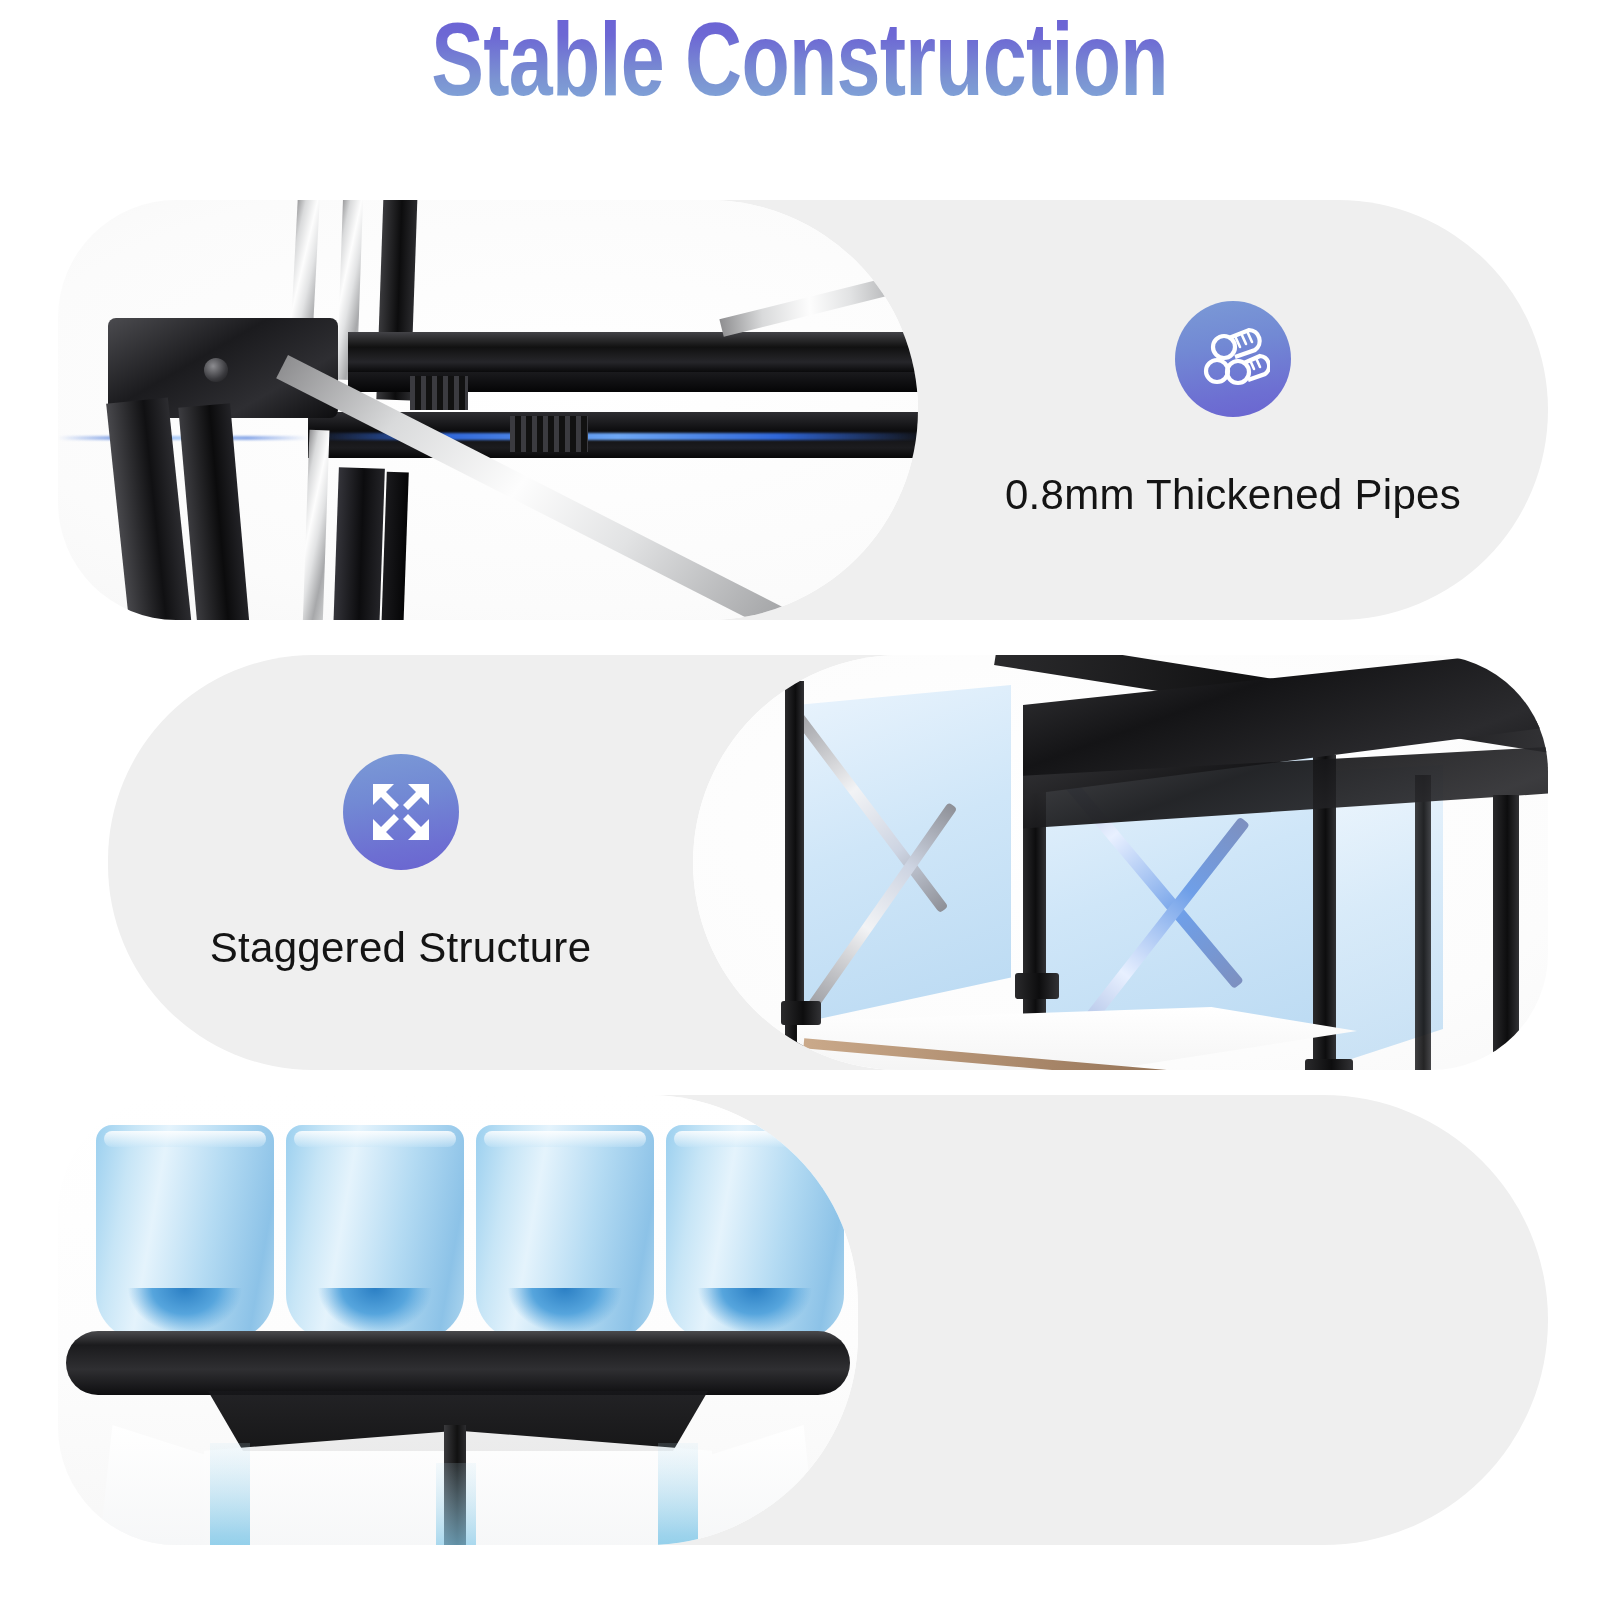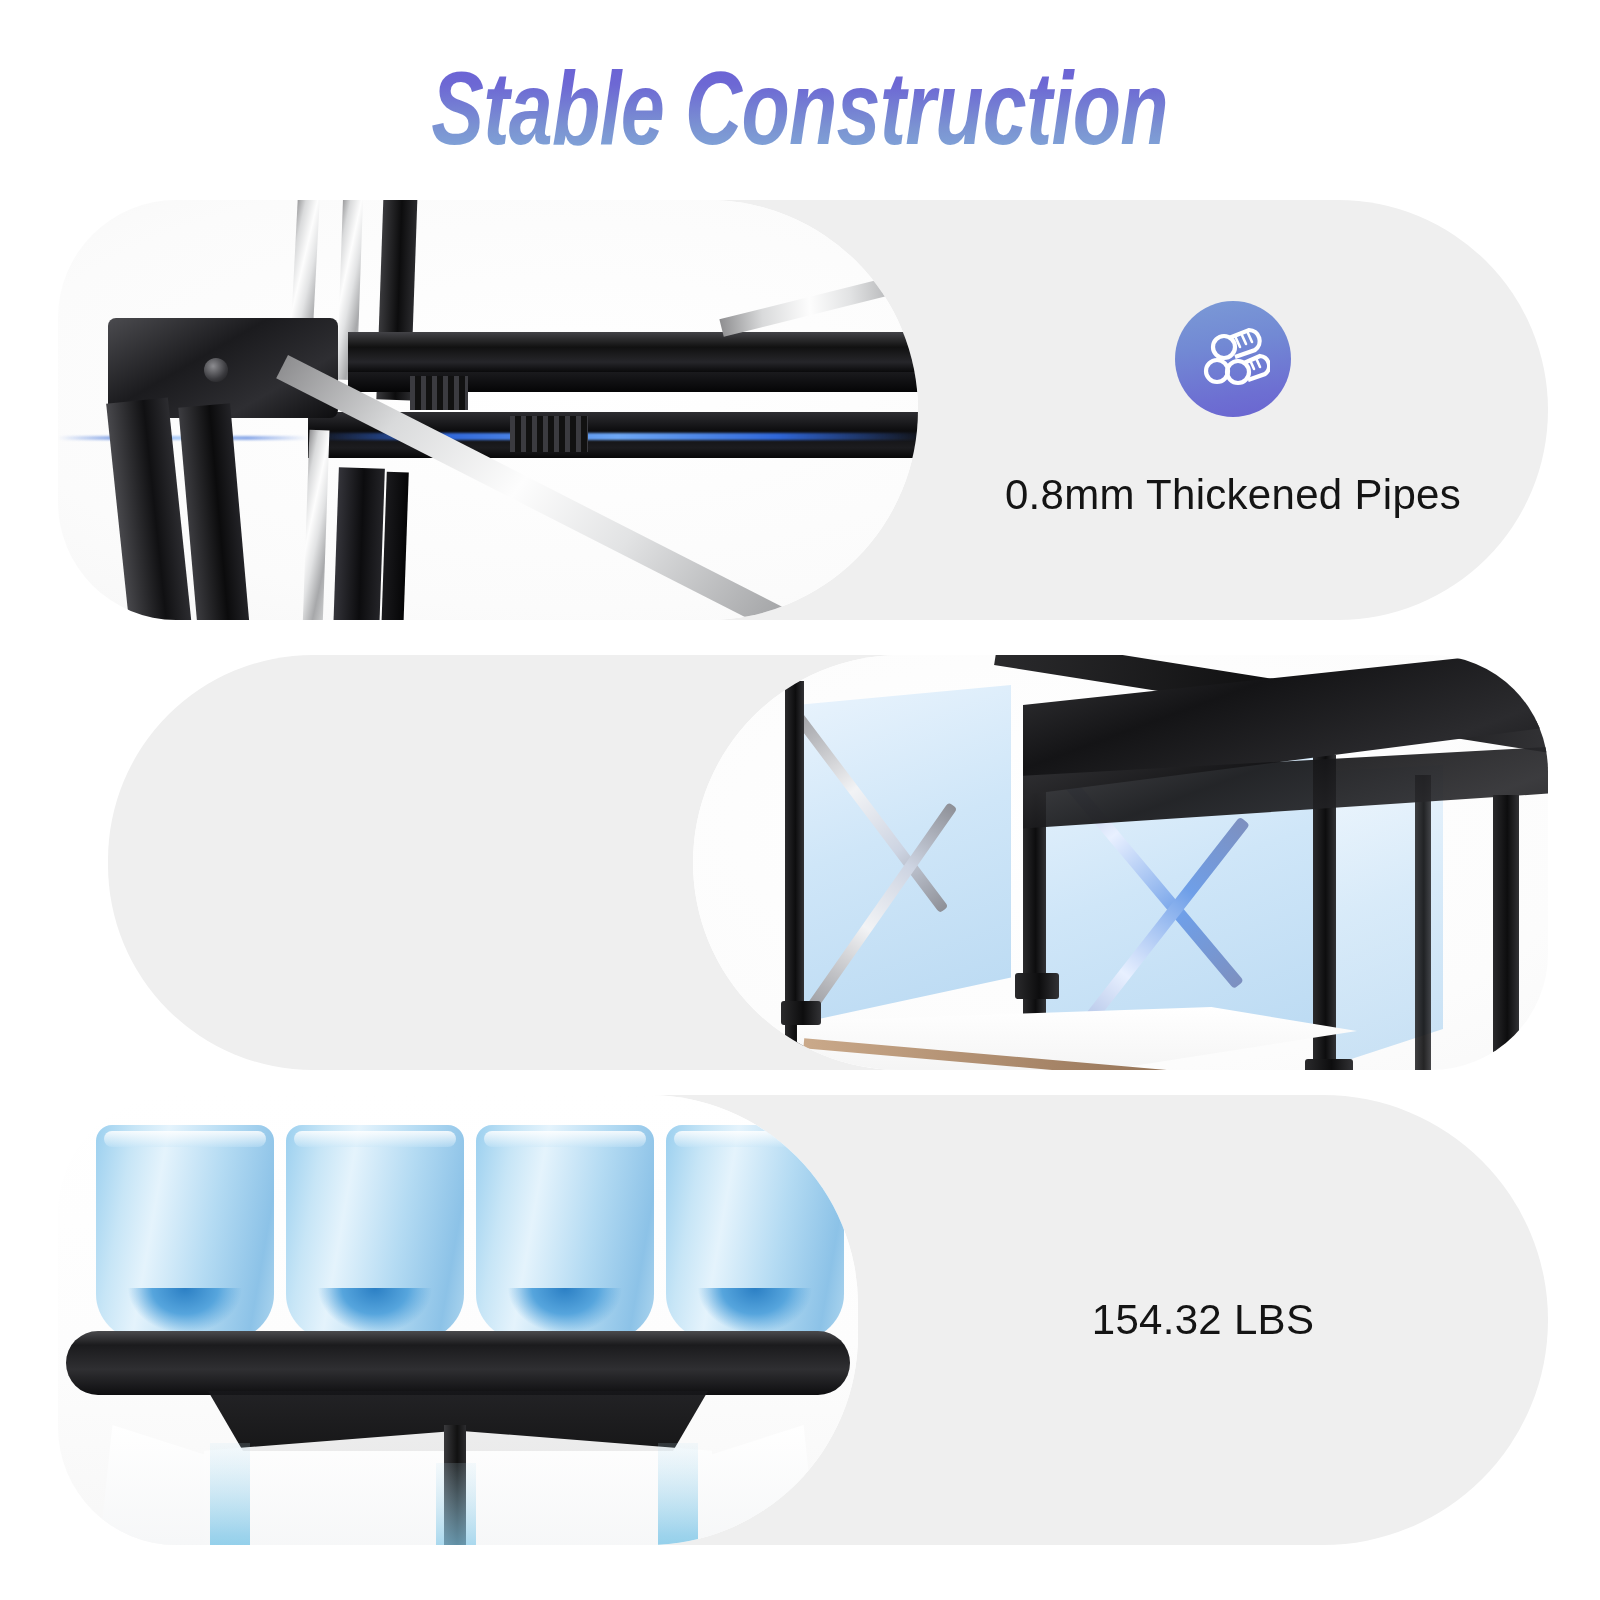--- a/index.html
+++ b/index.html
@@ -8,21 +8,21 @@
     width: 1600px; height: 1600px;
     background: #ffffff;
     font-family: "Liberation Sans", sans-serif;
     overflow: hidden;
     position: relative;
   }
 
   
   .title-wrap {
     height: 168px;
-    display: flex; align-items: flex-end; justify-content: center; font-style: italic;
+    display: flex; align-items: flex-start; justify-content: center;
   }
   .title {
     font-size: 104px;
     font-weight: bold;
     letter-spacing: -1px;
     transform: scaleX(0.76);
     transform-origin: center;
     white-space: nowrap;
     background: linear-gradient(180deg, #6a5fd6 0%, #6d68d4 30%, #7b93d2 66%, #84b0dc 100%);
     -webkit-background-clip: text;
@@ -207,20 +207,33 @@
             <path d="M60 36 L64 45"></path>
         </g>
       </svg>
     </div>
     <div class="caption-text">0.8mm Thickened Pipes</div>
   </div>
 </div>
 
 <div class="panel panel-2">
 
+  <div class="caption-side">
+    <div class="icon-circle">
+      <svg width="76" height="76" viewBox="0 0 76 76">
+        <g fill="#ffffff">
+          <path d="M31 10 L10 10 L10 31 L18 23 L31 36 L36 31 L23 18 Z"></path>
+          <path d="M45 10 L66 10 L66 31 L58 23 L45 36 L40 31 L53 18 Z"></path>
+          <path d="M31 66 L10 66 L10 45 L18 53 L31 40 L36 45 L23 58 Z"></path>
+          <path d="M45 66 L66 66 L66 45 L58 53 L45 40 L40 45 L53 58 Z"></path>
+        </g>
+      </svg>
+    </div>
+    <div class="caption-text">Staggered Structure</div>
+  </div>
 
   <div class="photo photo-right photo-2">
     <div class="ph2-bg"></div>
 
     <div class="glass" style="left:98px; top:30px; width:220px; height:340px;
          clip-path: polygon(0 6%, 100% 0, 100% 86%, 0 100%);"></div>
 
     <div class="glass" style="left:350px; top:70px; width:270px; height:345px;
          clip-path: polygon(0 4%, 100% 0, 100% 90%, 0 100%);"></div>
 
@@ -322,15 +335,14 @@
         <stop offset="0%" stop-color="#bfe2f2" stop-opacity="0.15"></stop>
         <stop offset="45%" stop-color="#7fc7e8" stop-opacity="0.75"></stop>
         <stop offset="100%" stop-color="#29a8d8"></stop>
       </linearGradient>
         </defs>
       <path d="M26 0 L66 0 L66 140 L90 140 L46 205 L2 140 L26 140 Z" fill="url(#ag3)"></path>
     </svg>
   </div>
 
   <div class="caption-side">
-    <div class="caption-text">154.32 LBS</div>
   </div>
 </div>
 
 </body></html>

